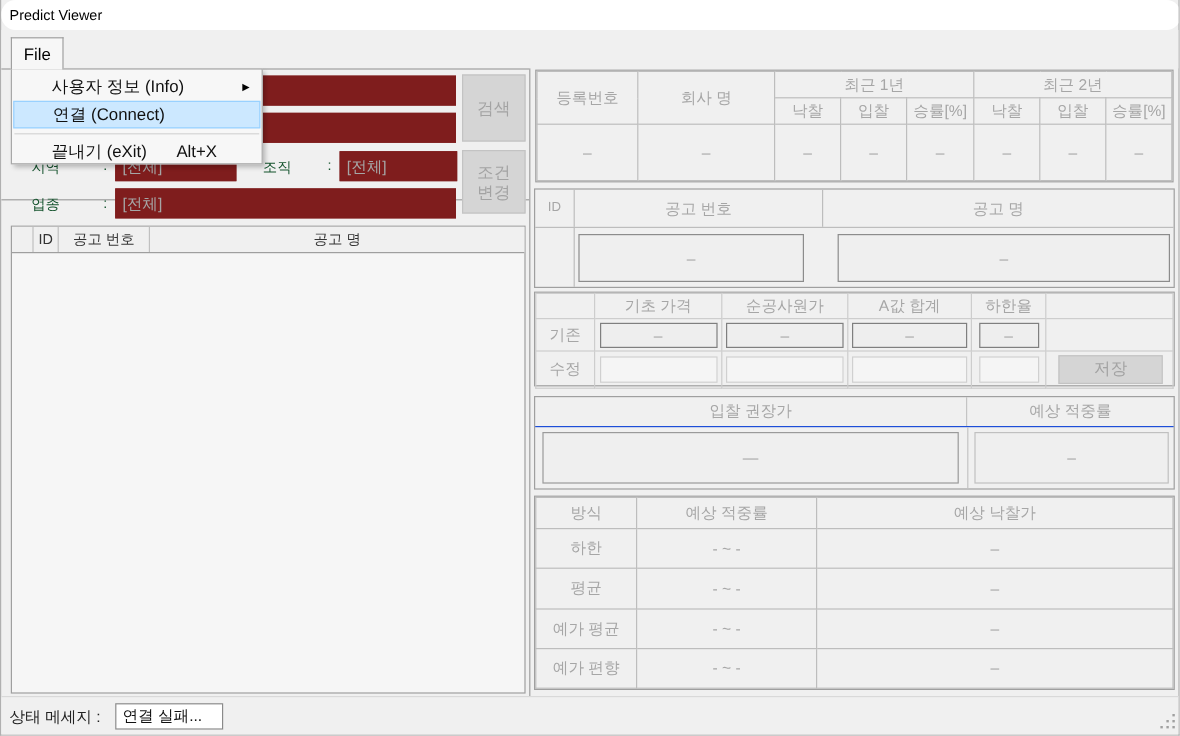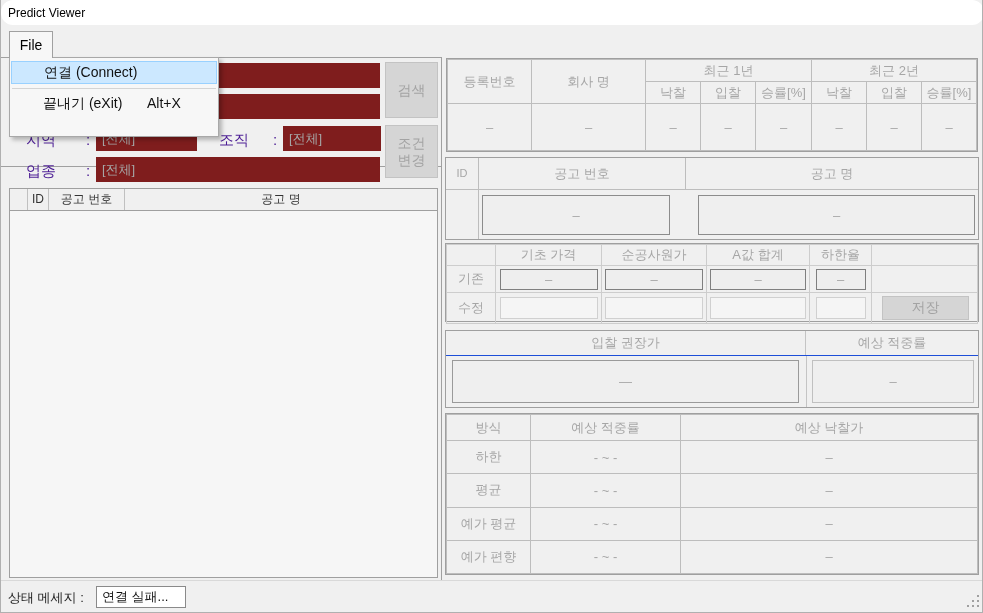--- a/index.html
+++ b/index.html
@@ -26,21 +26,21 @@
     padding-top:3px;
   }
   .menu-item { position:relative; height:23px; line-height:22px; font-size:14px; color:#111; padding-left:33px; }
   .menu-item.hl { background:#cce8ff; border:1px solid #99d1ff; margin:0 1px; padding-left:32px; line-height:20px; }
   .menu-arrow { position:absolute; right:10px; top:0; font-size:8px; line-height:23px; color:#000; }
   .menu-shortcut { position:absolute; left:137px; top:0; }
   .menu-sep { height:1px; background:#d4d4d4; margin:4px 2px 3px 2px; }
   
   #search-panel { position:absolute; top:57px; left:0; width:440px; height:110px; border-top:1px solid #a0a0a0; border-bottom:1px solid #a0a0a0; background:#f0f0f0; }
   .fieldbox { position:absolute; height:25px; background:#7f1d1d; border:1px solid #7f1d1d; font-size:13px; line-height:23px; color:#a6a6a6; padding-left:5px; }
-  .lbl { position:absolute; font-size:15px; color:#4c1d95; }
+  .lbl { position:absolute; font-size:12px; color:#14532d; }
   .btn { position:absolute; background:#d5d5d5; border:1px solid #c3c3c3; color:#a3a3a3; font-size:14px; display:flex; flex-direction:column; align-items:center; justify-content:center; text-align:center; line-height:17px; }
   
   #list-box { position:absolute; top:188px; left:8px; width:429px; height:390px; border:1px solid #9f9f9f; background:#f6f6f6; }
   #list-header { display:flex; height:22px; background:#f0f0f0; border-bottom:1px solid #9f9f9f; }
   #list-header > div { border-right:1px solid #c0c0c0; font-size:12px; color:#333; text-align:center; line-height:21px; }
   .lh-sel { width:18px; } .lh-id { width:21px; } .lh-no { width:76px; } .lh-name { flex:1; border-right:none !important; }
   
   #v-divider { position:absolute; left:440px; top:57px; width:1px; height:523px; background:#a0a0a0; }
   
   .rtable { border-collapse:collapse; table-layout:fixed; width:100%; height:100%; }
@@ -284,20 +284,24 @@
       </table>
   </div>
 
   <div id="statusbar">
     <div id="status-lbl">상태 메세지 :</div>
     <div id="status-box">연결 실패...</div>
     <div id="resize-grip"></div>
   </div>
 
   <div id="file-menu">
+    <div class="menu-item">
+      <span>사용자 정보 (Info)</span>
+      <span class="menu-arrow">▶</span>
+    </div>
     <div class="menu-item hl">
       <span>연결 (Connect)</span>
     </div>
     <div class="menu-sep"></div>
     <div class="menu-item">
       <span>끝내기 (eXit)</span>
       <span class="menu-shortcut">Alt+X</span>
     </div>
   </div>
 

